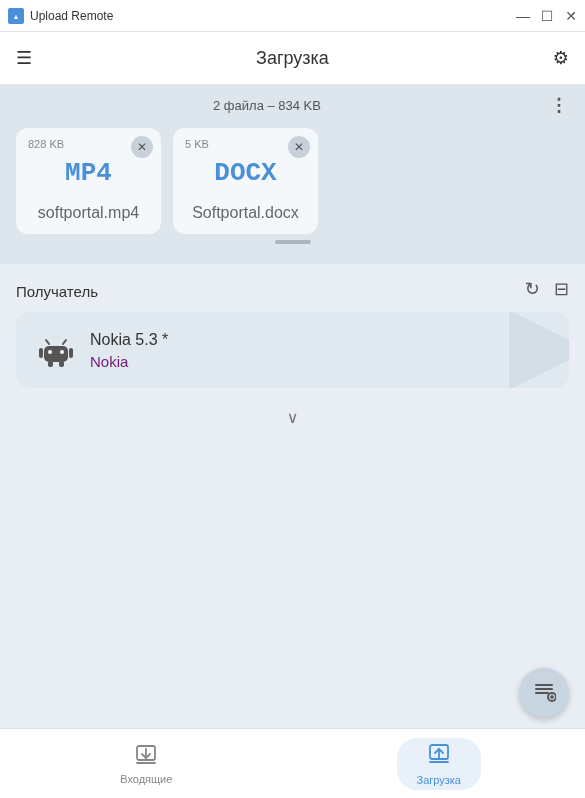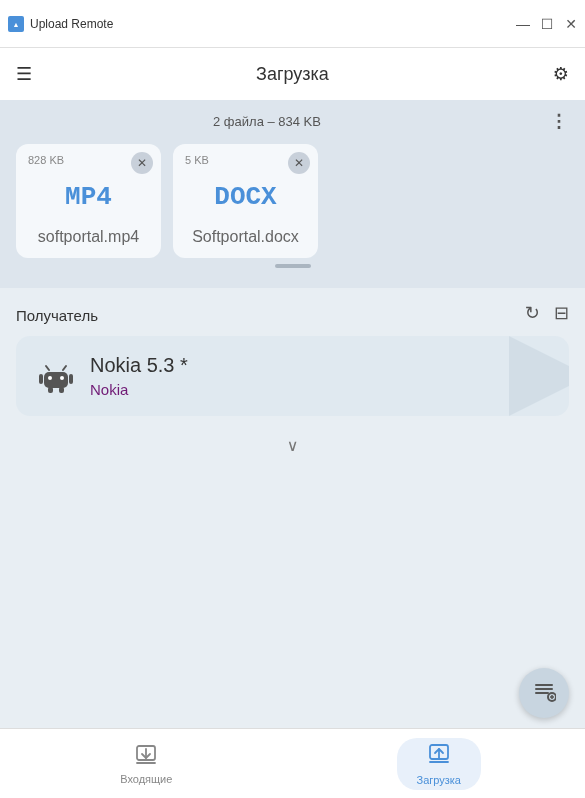--- a/index.html
+++ b/index.html
@@ -9,21 +9,21 @@
       font-family: 'Segoe UI', Arial, sans-serif;
       background: #f0f4f8;
       display: flex;
       flex-direction: column;
       overflow: hidden;
       position: relative;
     }
 
     
     .title-bar {
-      height: 48px;
+      height: 32px;
       background: #ffffff;
       display: flex;
       align-items: center;
       justify-content: space-between;
       padding: 0 8px;
       border-bottom: 1px solid #e0e0e0;
       flex-shrink: 0;
     }
     .title-bar-left {
       display: flex;
@@ -149,21 +149,21 @@
       align-items: center;
       justify-content: center;
       cursor: pointer;
       color: #555;
       font-size: 12px;
     }
     .file-size {
       font-size: 11px;
       color: #888;
       align-self: flex-start;
-      margin-bottom: 8px;
+      margin-bottom: 0;
     }
     .file-type {
       font-size: 26px;
       font-weight: 700;
       color: #4a90d9;
       margin: 8px 0;
       font-family: Liberation Mono, monospace;
     }
     .file-name {
       font-size: 16px;
@@ -237,21 +237,21 @@
       width: 40px;
       height: 40px;
       display: flex;
       align-items: center;
       justify-content: center;
     }
     .device-info {
       flex: 1;
     }
     .device-name {
-      font-size: 20px;
+      font-size: 16px;
       font-weight: 500;
       color: #333;
       margin-bottom: 4px;
     }
     .device-brand {
       font-size: 15px;
       color: #701a75;
     }
 
     

